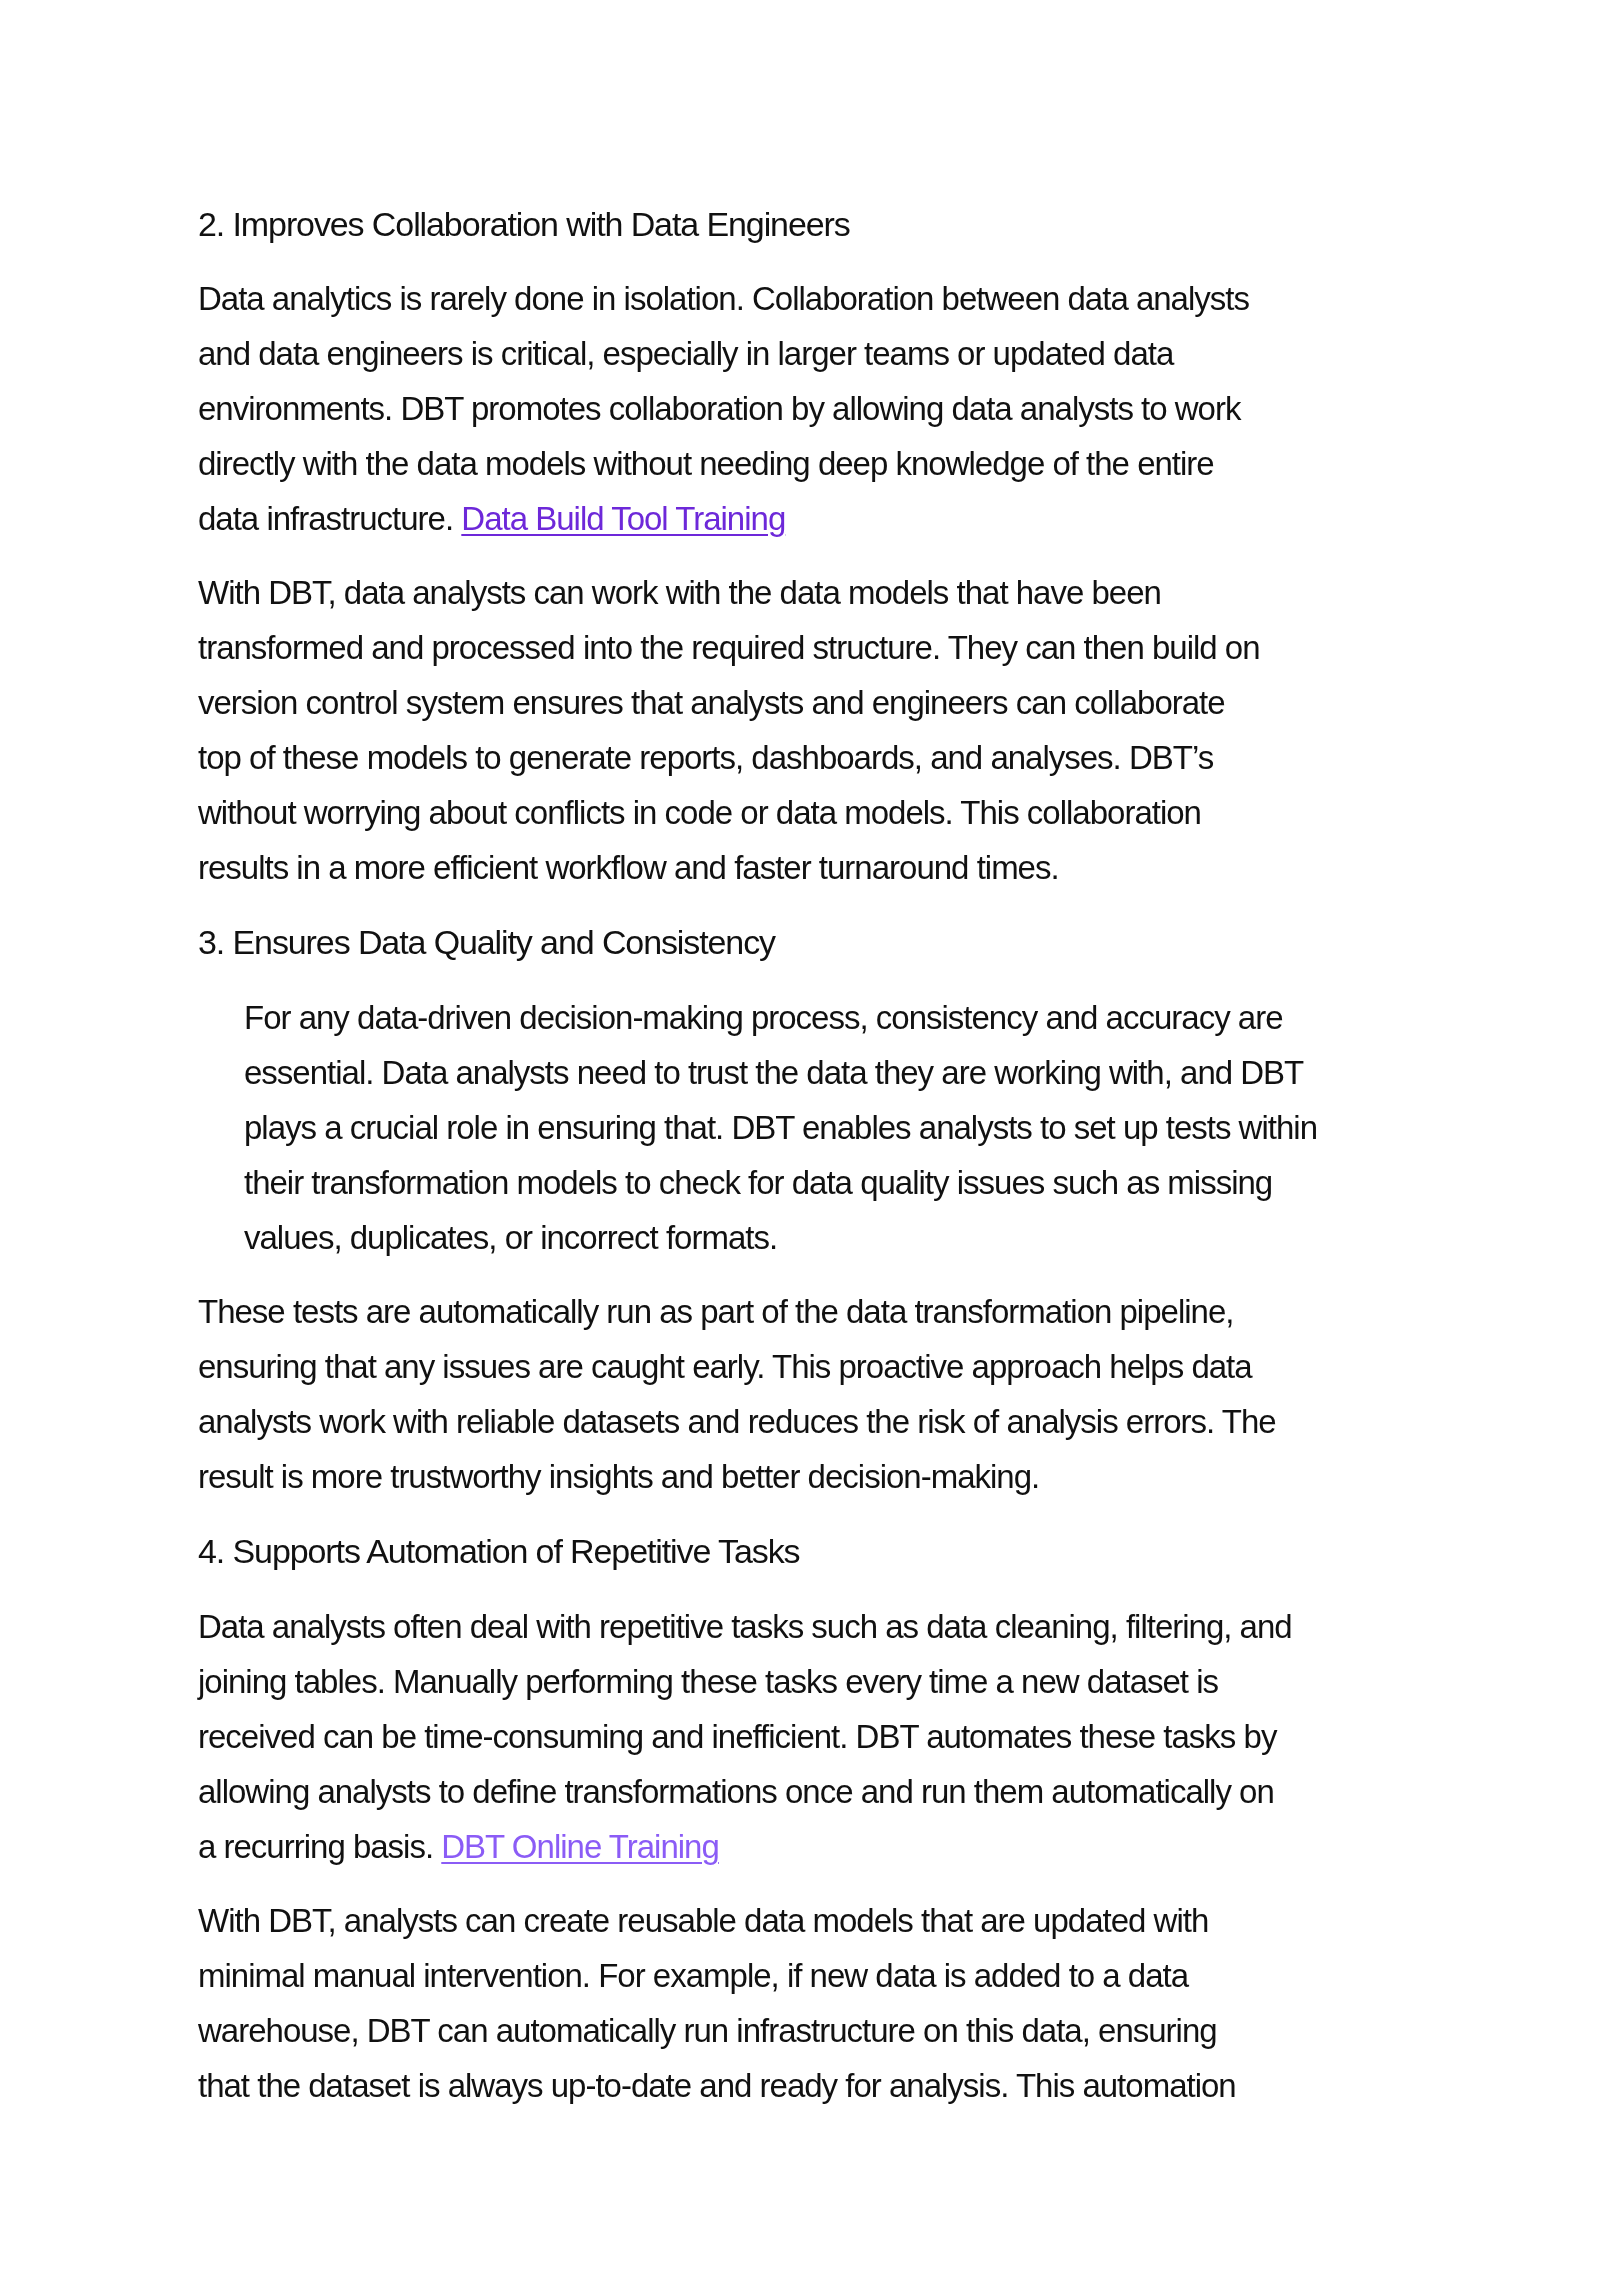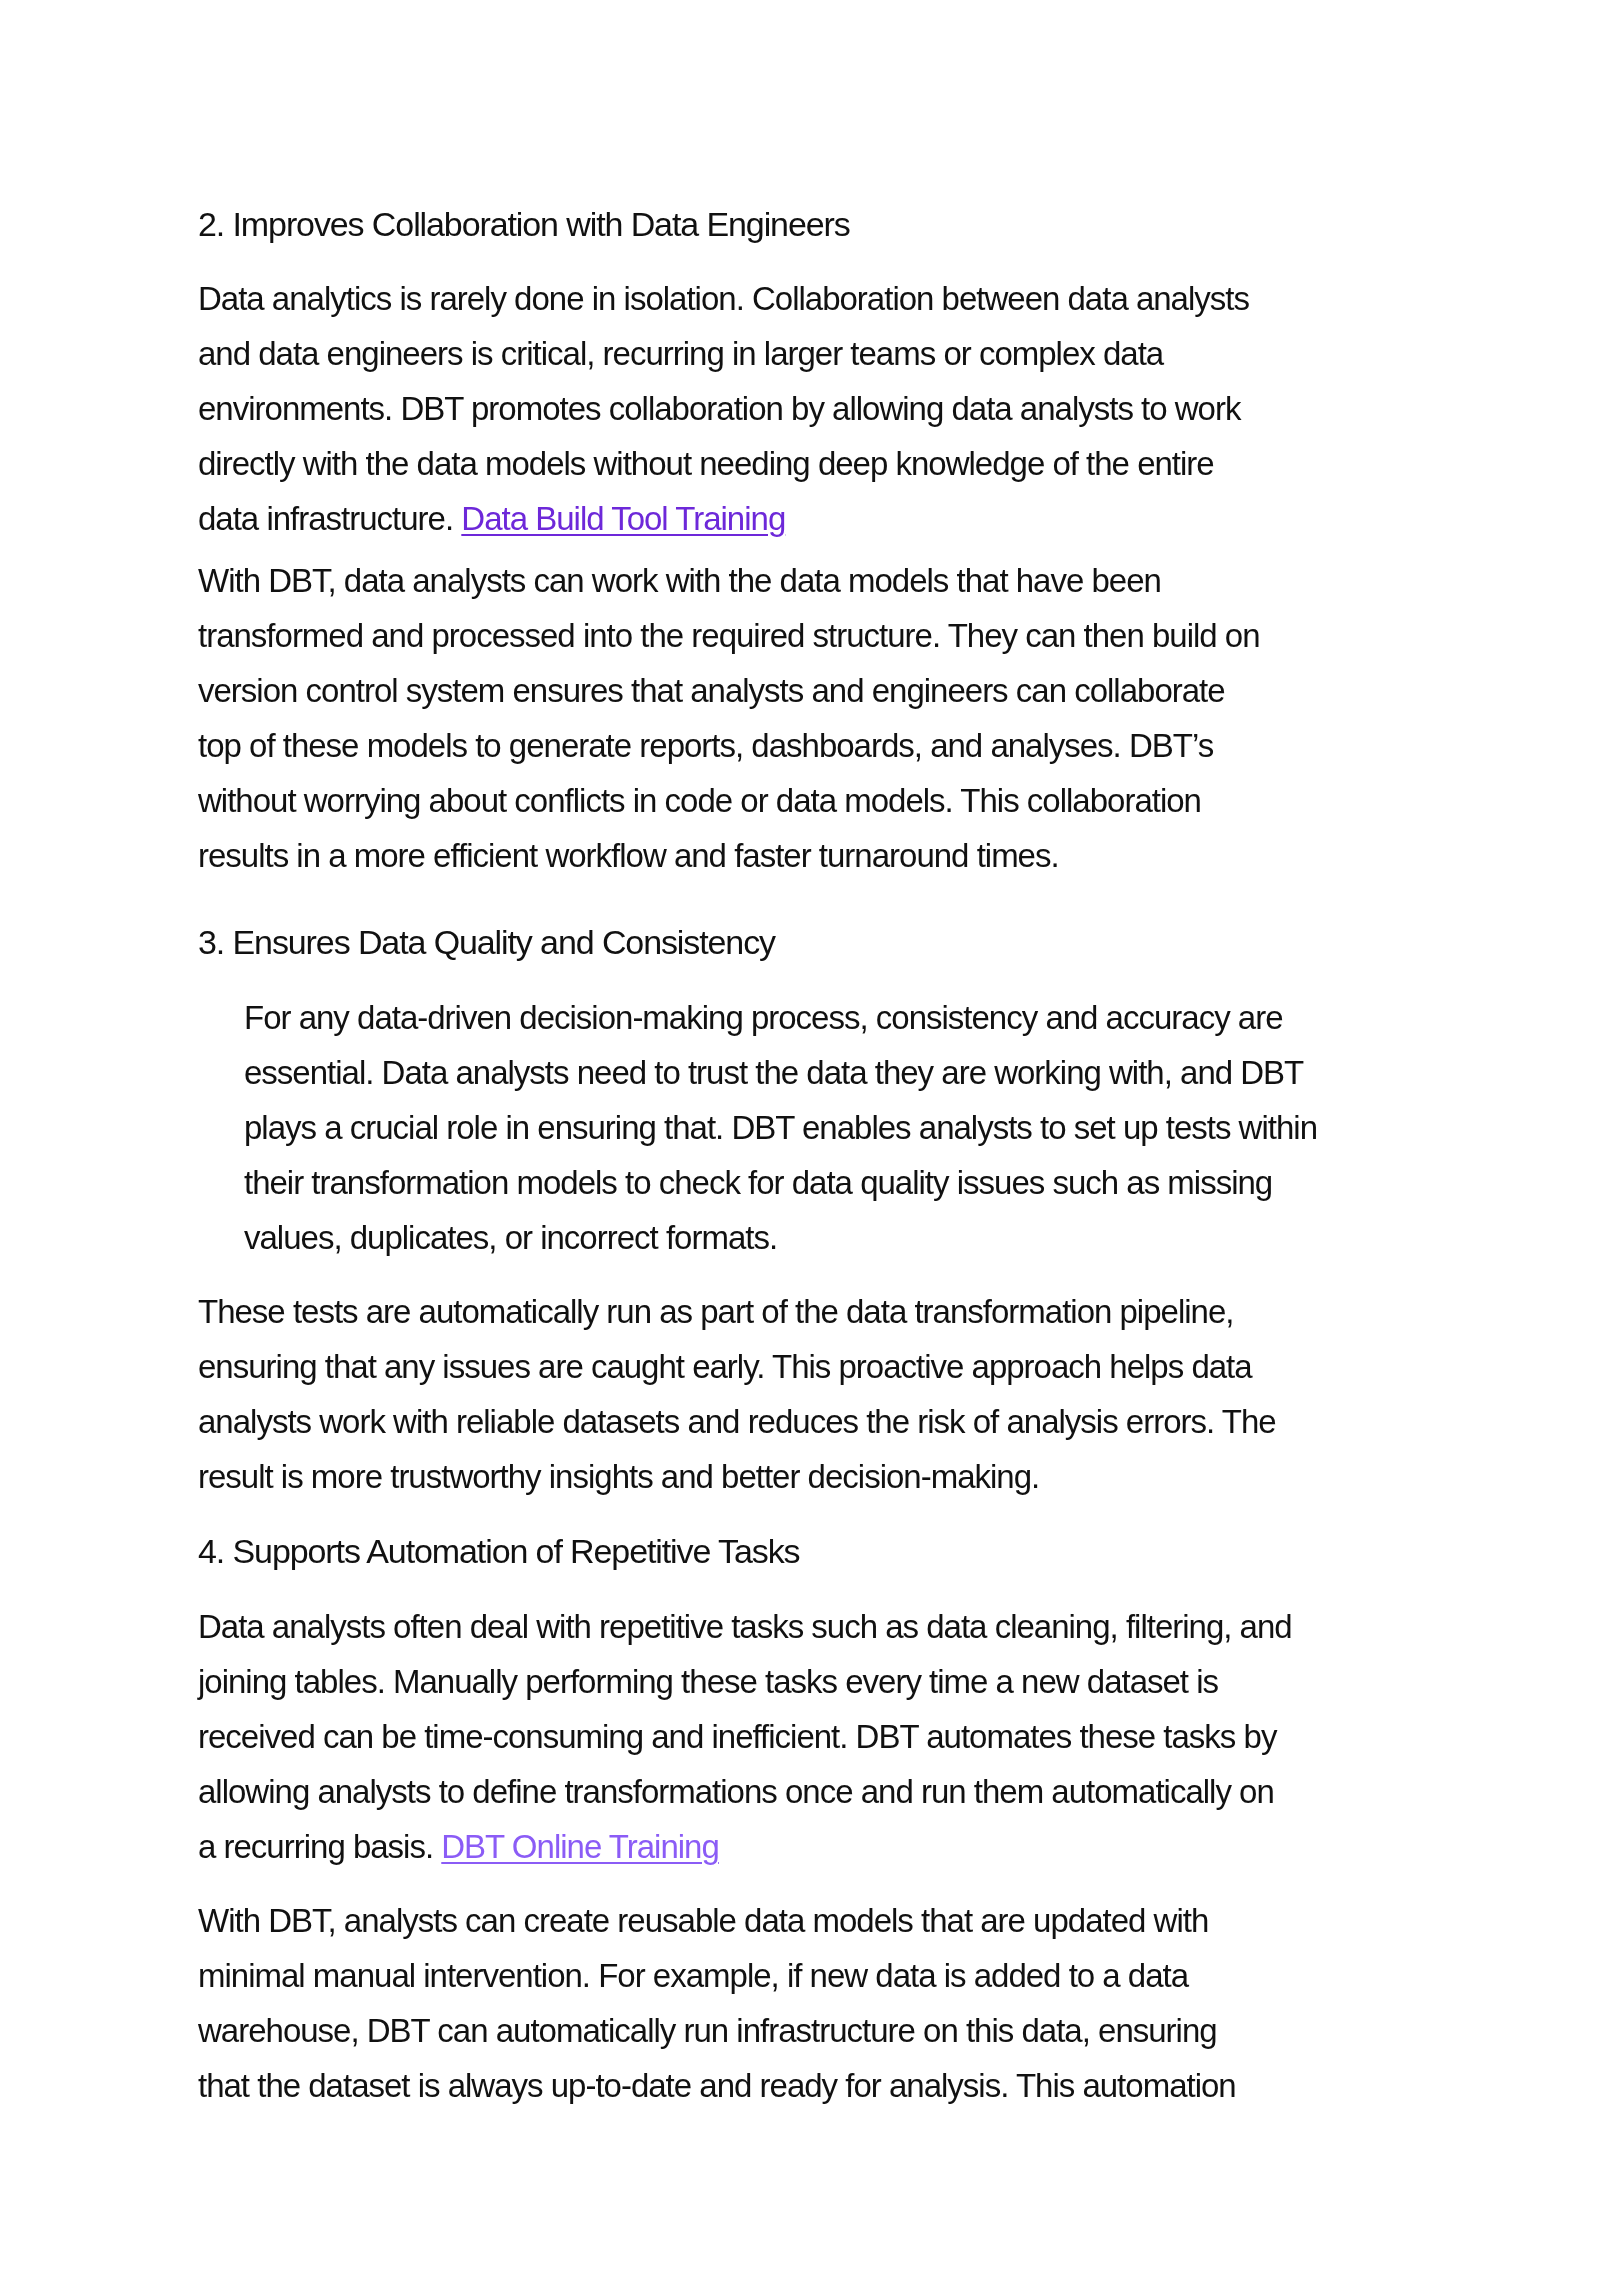--- a/index.html
+++ b/index.html
@@ -15,26 +15,26 @@
 </head>
 <body>
 
 <div class="page">
 
   <div class="block heading" style="top:197px;">
     <span class="line">2. Improves Collaboration with Data Engineers</span>
   </div>
   <div class="block" style="top:271px;">
     <span class="line">Data analytics is rarely done in isolation. Collaboration between data analysts</span>
-    <span class="line">and data engineers is critical, recurring in larger teams or complex data</span>
+    <span class="line">and data engineers is critical, especially in larger teams or updated data</span>
     <span class="line">environments. DBT promotes collaboration by allowing data analysts to work</span>
     <span class="line">directly with the data models without needing deep knowledge of the entire</span>
     <span class="line"><span style="white-space:pre;">data infrastructure. </span><a class="link" href="#" style="color: #6d28d9;">Data Build Tool Training</a></span>
   </div>
-  <div class="block" style="top:553px;">
+  <div class="block" style="top:565px;">
     <span class="line">With DBT, data analysts can work with the data models that have been</span>
     <span class="line">transformed and processed into the required structure. They can then build on</span>
     <span class="line">version control system ensures that analysts and engineers can collaborate</span>
     <span class="line">top of these models to generate reports, dashboards, and analyses. DBT’s</span>
     <span class="line">without worrying about conflicts in code or data models. This collaboration</span>
     <span class="line">results in a more efficient workflow and faster turnaround times.</span>
   </div>
 
   <div class="block heading" style="top:915px;">
     <span class="line">3. Ensures Data Quality and Consistency</span>

